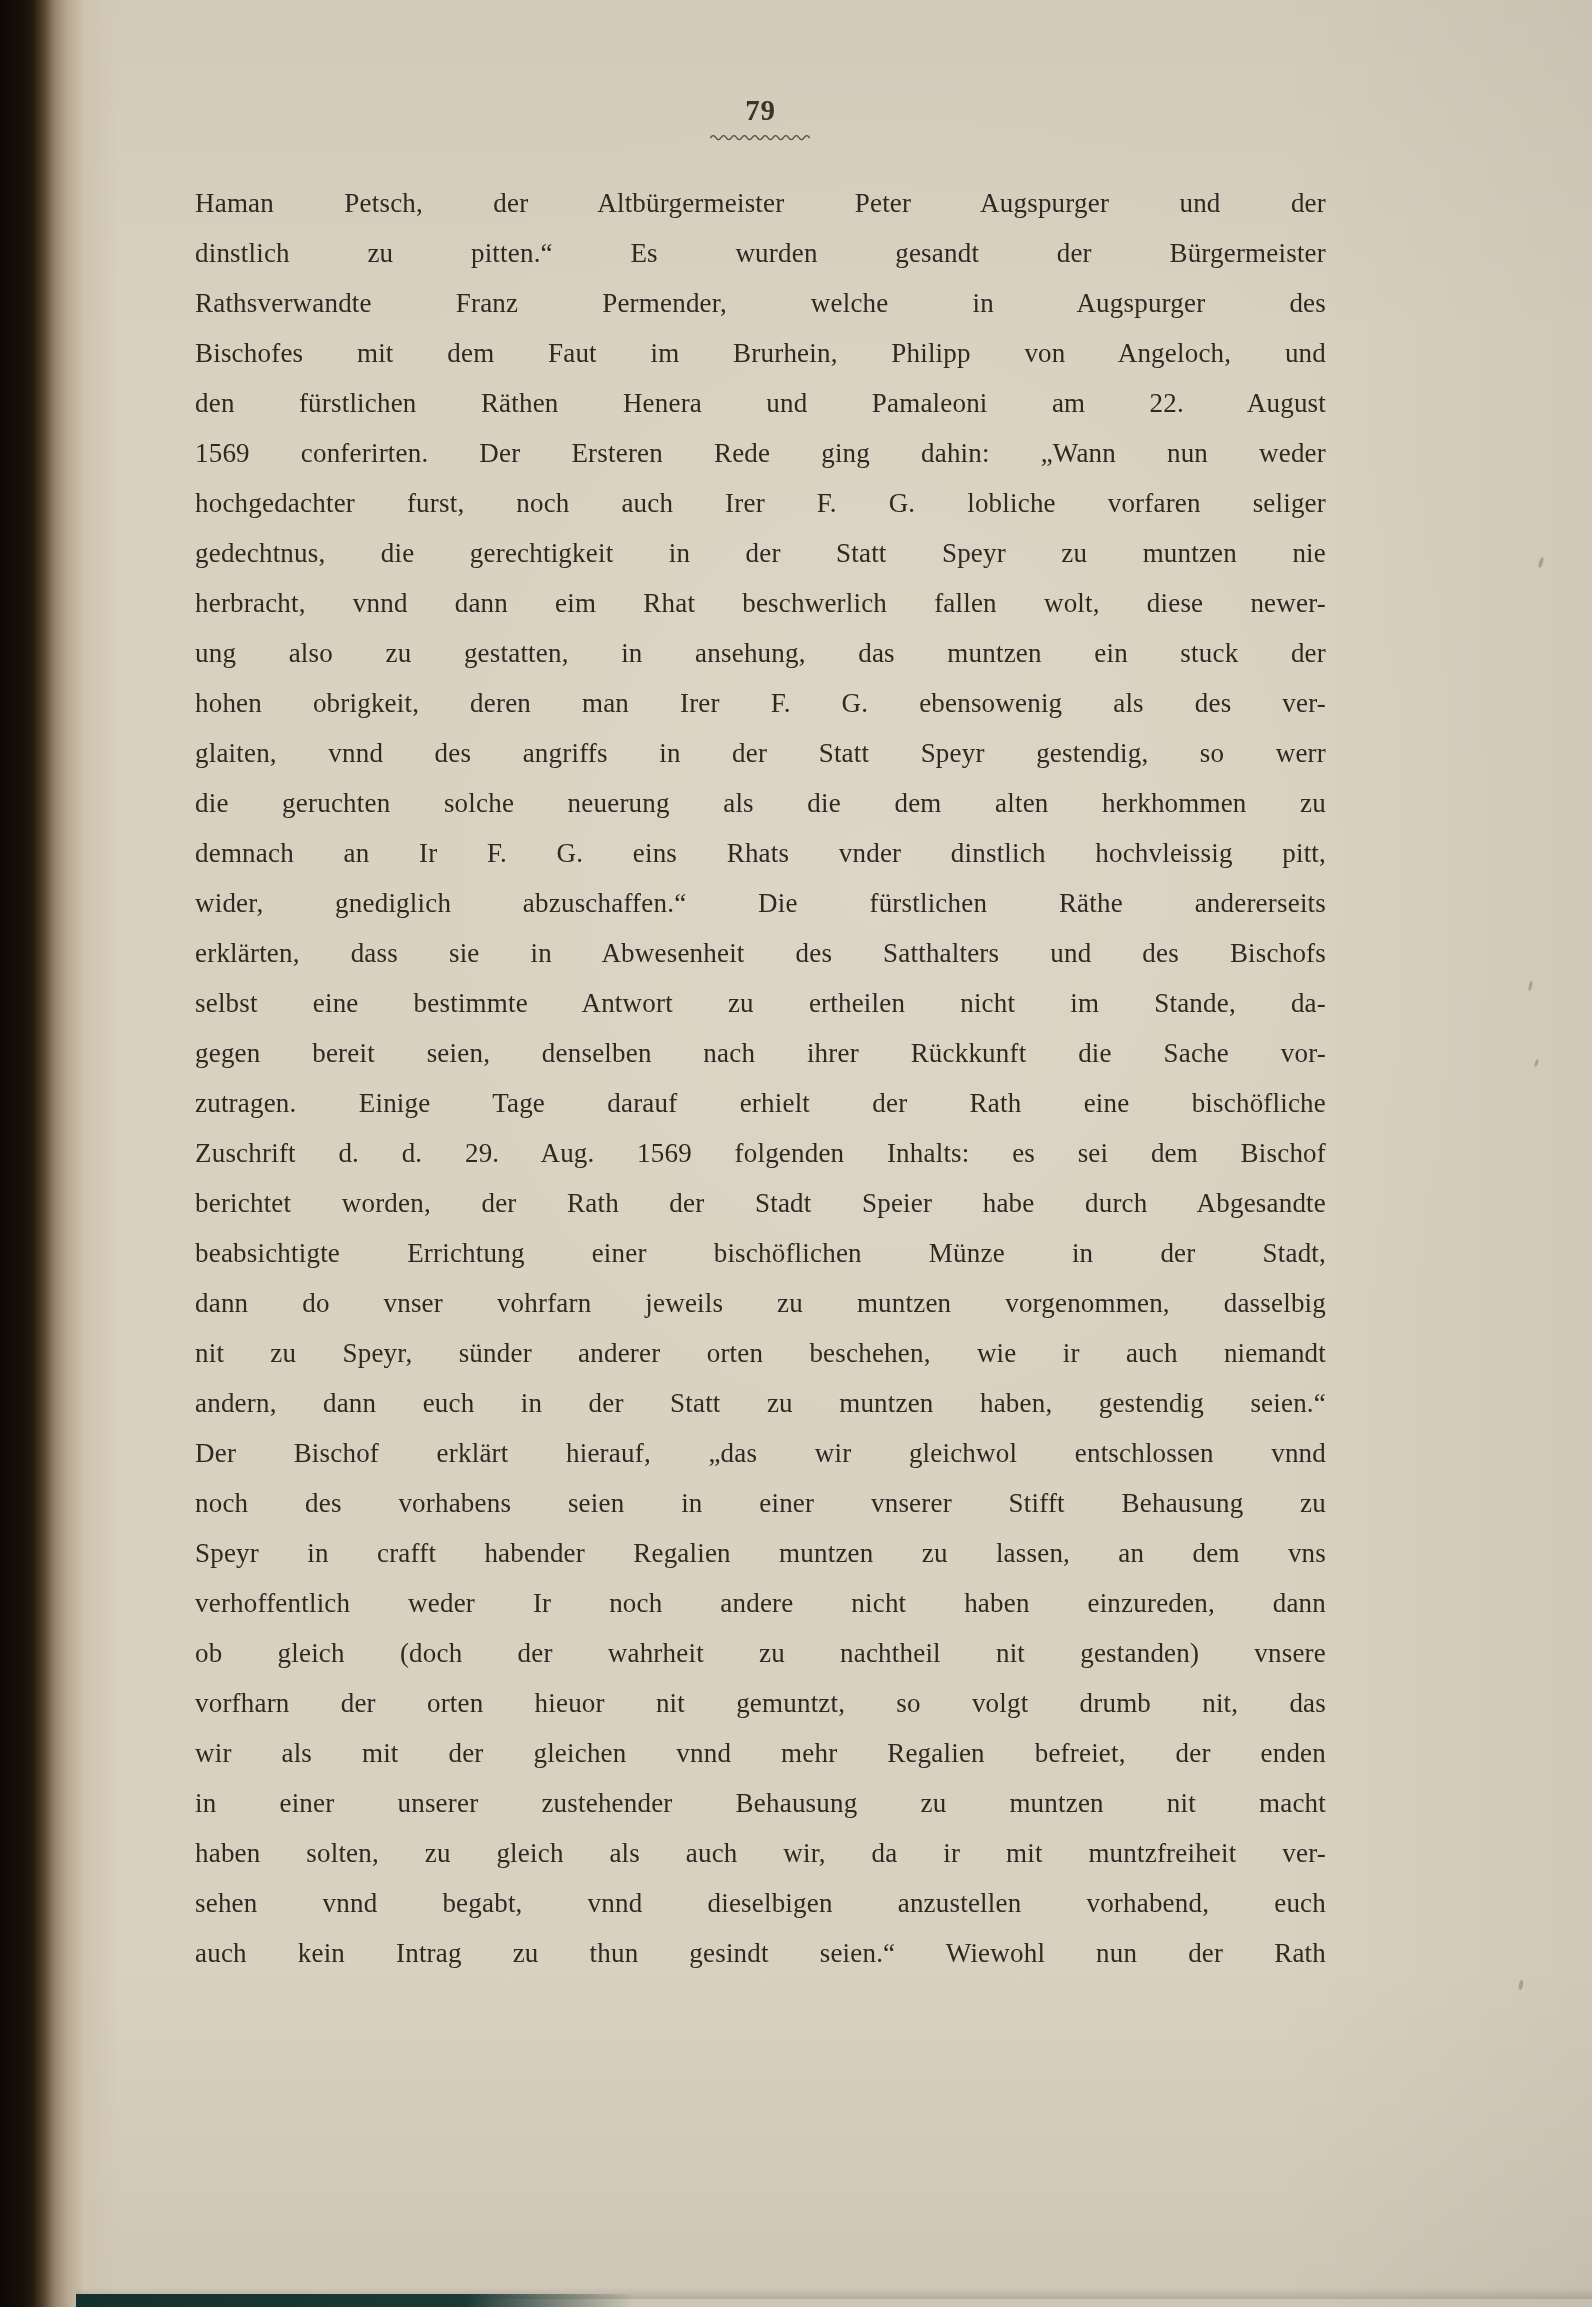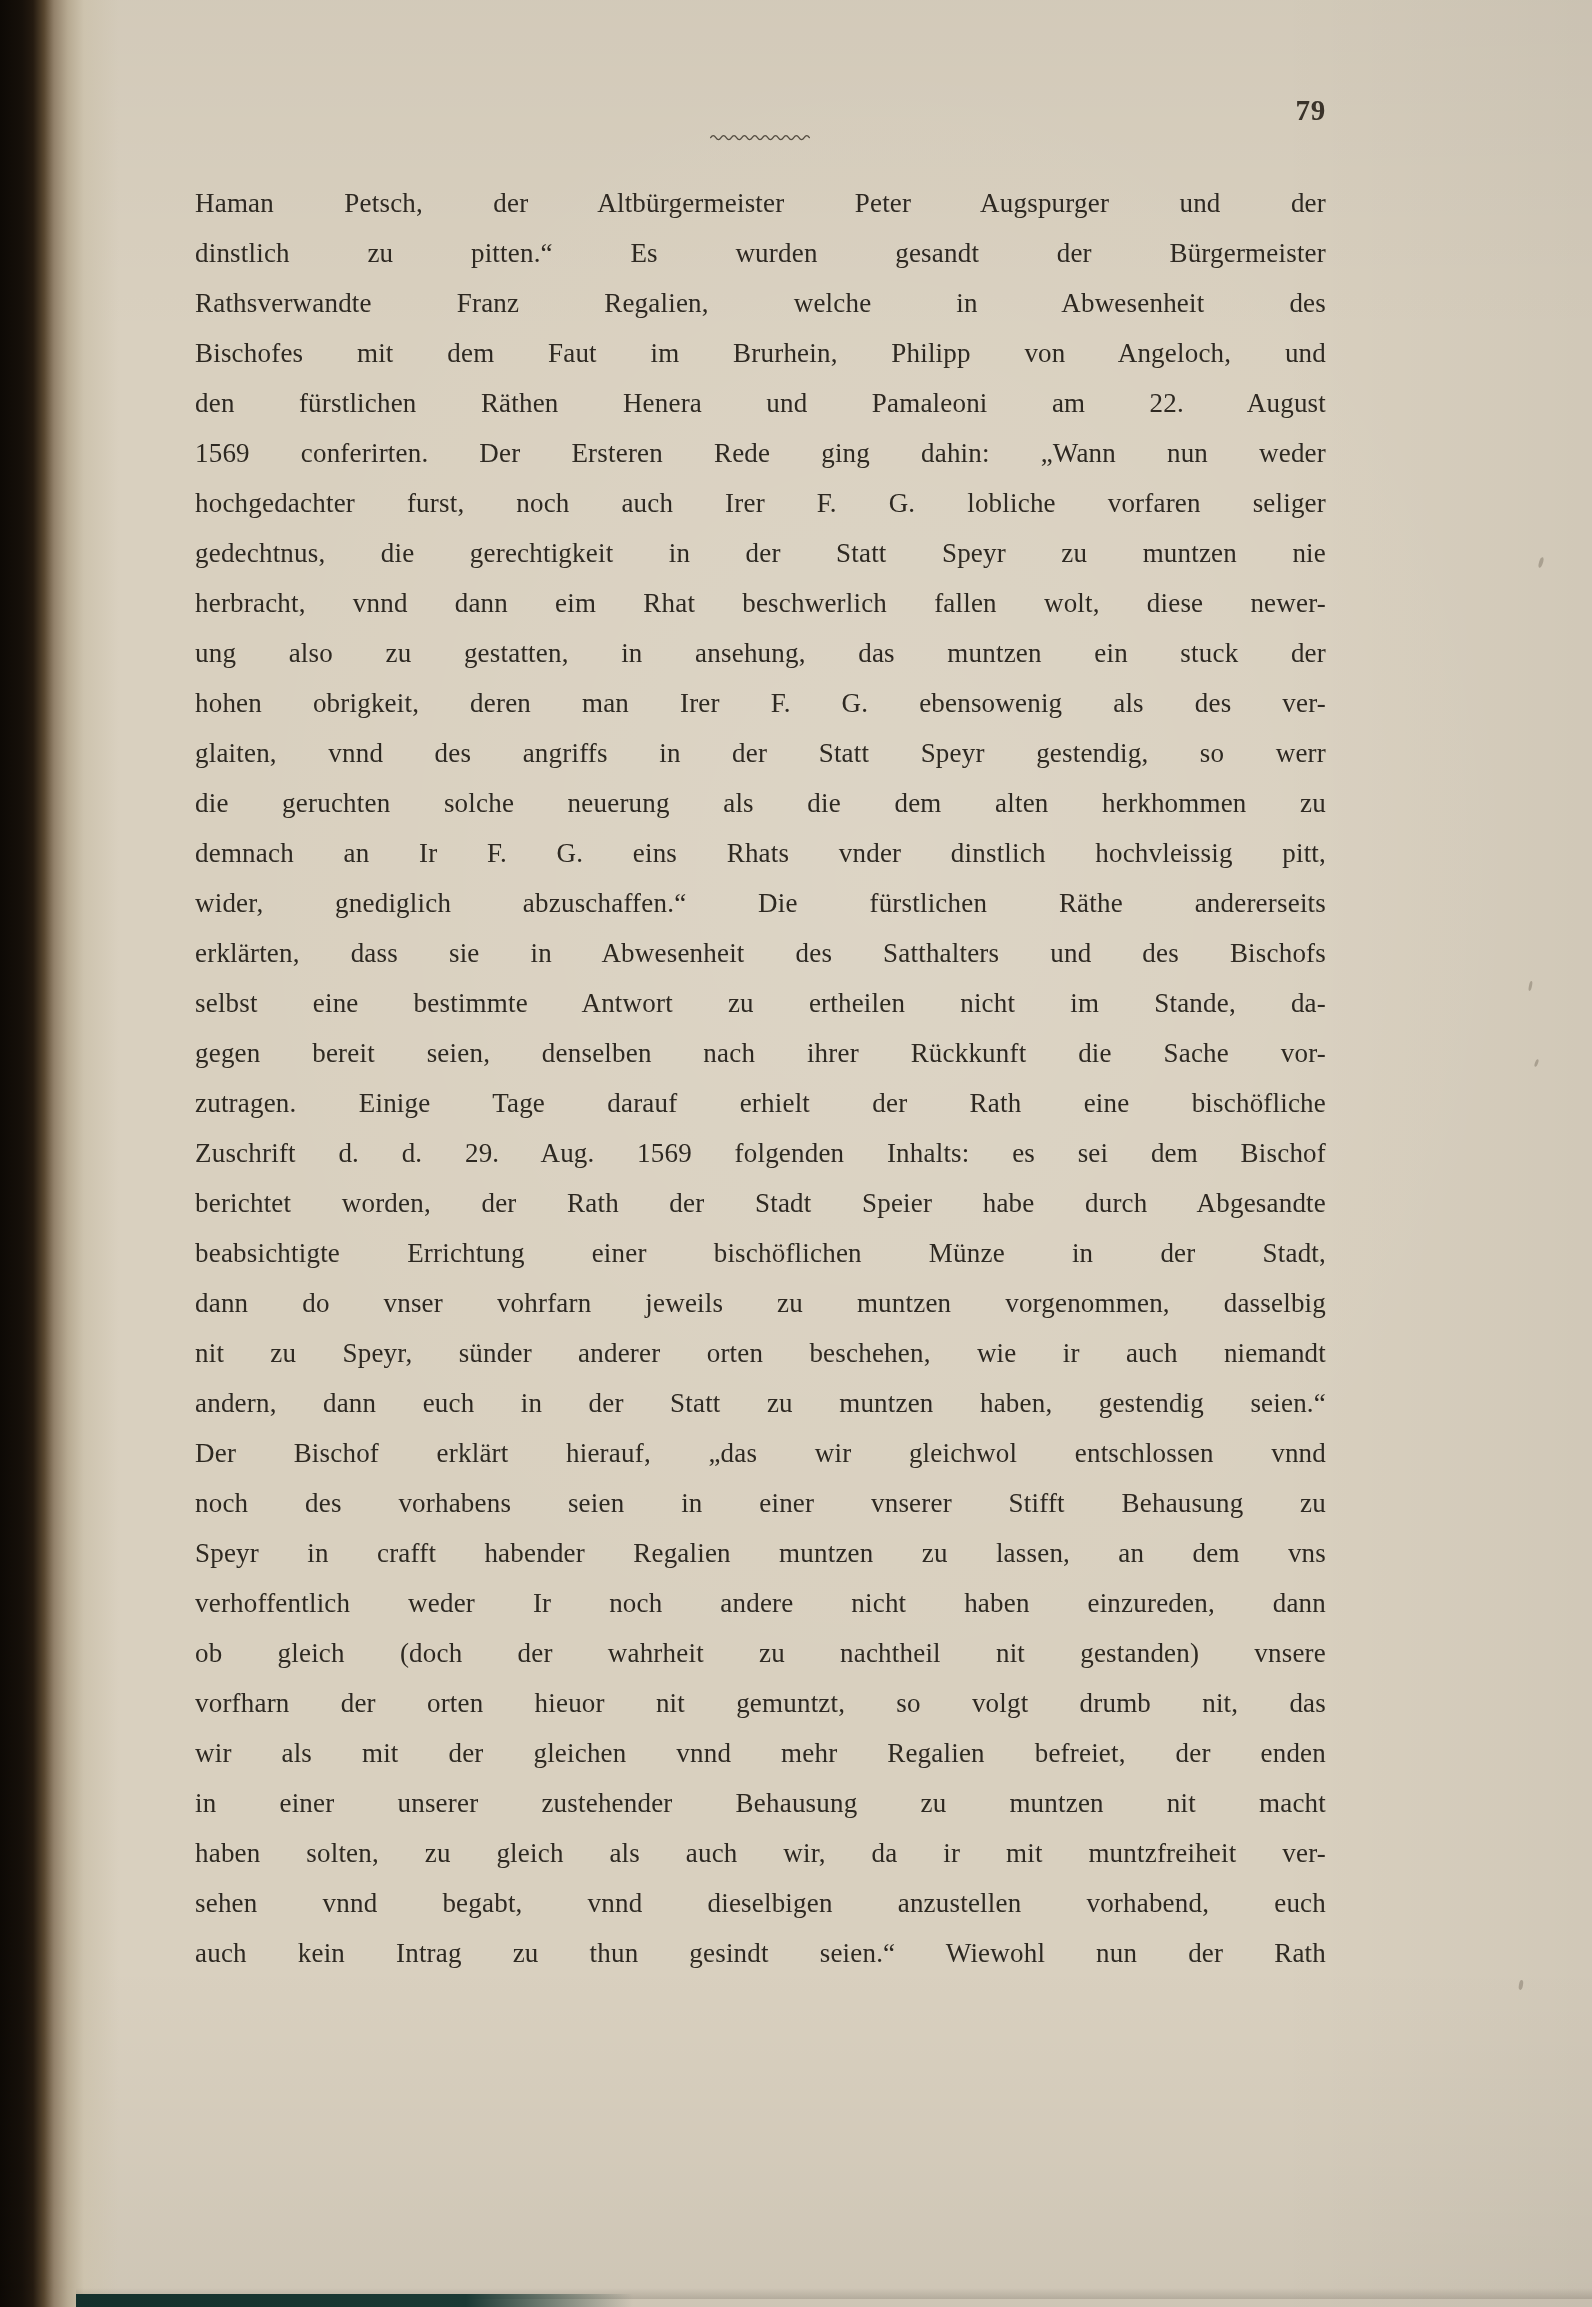--- a/index.html
+++ b/index.html
@@ -56,21 +56,21 @@
     height: 11px;
     background: linear-gradient(to bottom, rgba(0,0,0,0) 0%, rgba(60,50,40,0.18) 100%);
   }
   .content {
     position: absolute;
     left: 195px;
     top: 94px;
     width: 1131px;
   }
   .page-number {
-    text-align: right;
+    text-align: center;
     font-size: 29px;
     font-weight: bold;
     letter-spacing: 0.8px;
     color: #3a332a;
   }
   .squiggle-wrap {
     text-align: center;
     margin-top: 4.8px;
     line-height: 0;
   }
@@ -113,21 +113,21 @@
 <div class="content">
   <div class="page-number">79</div>
   <div class="squiggle-wrap">
     <svg width="104" height="9.6" viewBox="0 0 130 12">
       <path d="M2 7 q3.25 -5 6.5 0 t6.5 0 t6.5 0 t6.5 0 t6.5 0 t6.5 0 t6.5 0 t6.5 0 t6.5 0 t6.5 0 t6.5 0 t6.5 0 t6.5 0 t6.5 0 t6.5 0 t6.5 0 t6.5 0 t6.5 0 t6.5 0" fill="none" stroke="#534c41" stroke-width="1.6" stroke-linecap="round"></path>
     </svg>
   </div>
   <div class="text-block">
       <div class="line">Haman Petsch, der Altbürgermeister Peter Augspurger und der</div>
       <div class="line">dinstlich zu pitten.“ Es wurden gesandt der Bürgermeister</div>
-      <div class="line">Rathsverwandte Franz Regalien, welche in Abwesenheit des</div>
+      <div class="line">Rathsverwandte Franz Permender, welche in Augspurger des</div>
       <div class="line">Bischofes mit dem Faut im Brurhein, Philipp von Angeloch, und</div>
       <div class="line">den fürstlichen Räthen Henera und Pamaleoni am 22. August</div>
       <div class="line">1569 conferirten. Der Ersteren Rede ging dahin: „Wann nun weder</div>
       <div class="line">hochgedachter furst, noch auch Irer F. G. lobliche vorfaren seliger</div>
       <div class="line">gedechtnus, die gerechtigkeit in der Statt Speyr zu muntzen nie</div>
       <div class="line">herbracht, vnnd dann eim Rhat beschwerlich fallen wolt, diese newer-</div>
       <div class="line">ung also zu gestatten, in ansehung, das muntzen ein stuck der</div>
       <div class="line">hohen obrigkeit, deren man Irer F. G. ebensowenig als des ver-</div>
       <div class="line">glaiten, vnnd des angriffs in der Statt Speyr gestendig, so werr</div>
       <div class="line">die geruchten solche neuerung als die dem alten herkhommen zu</div>

